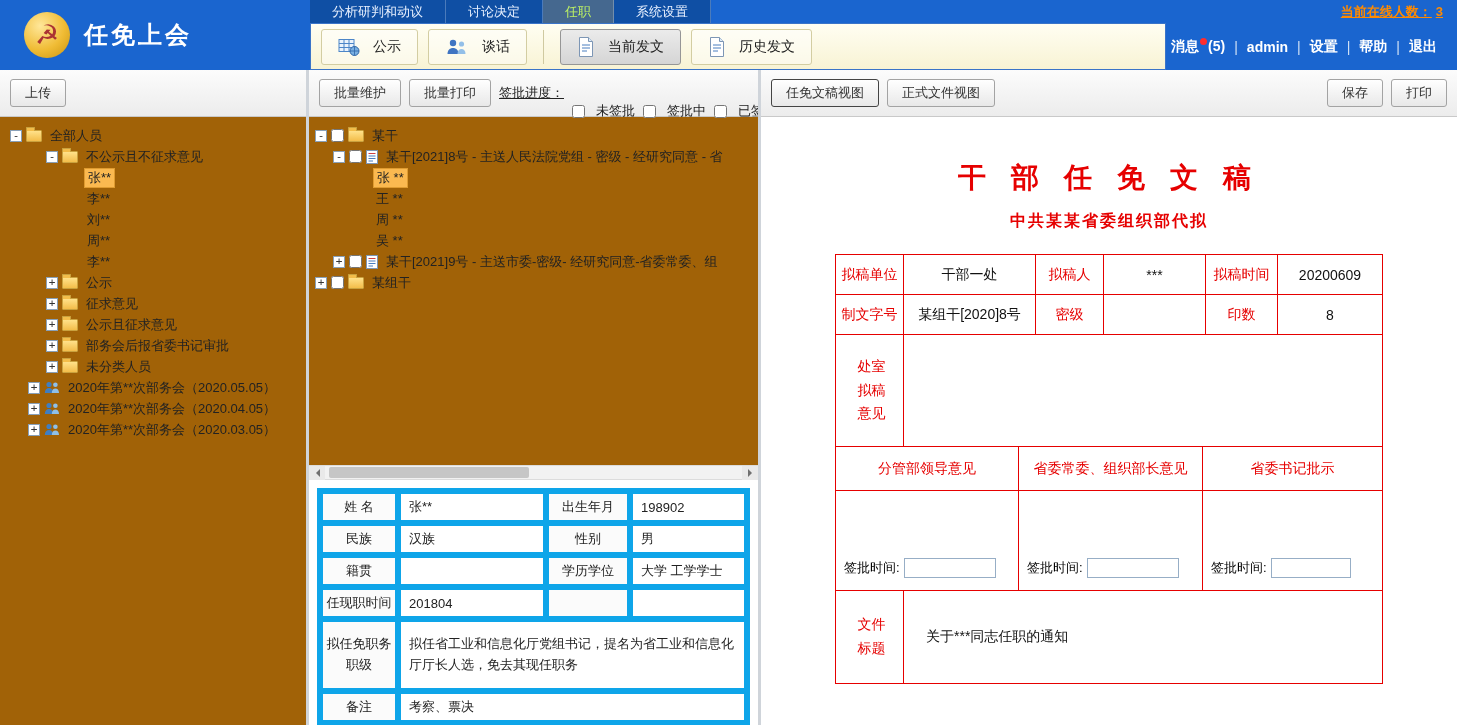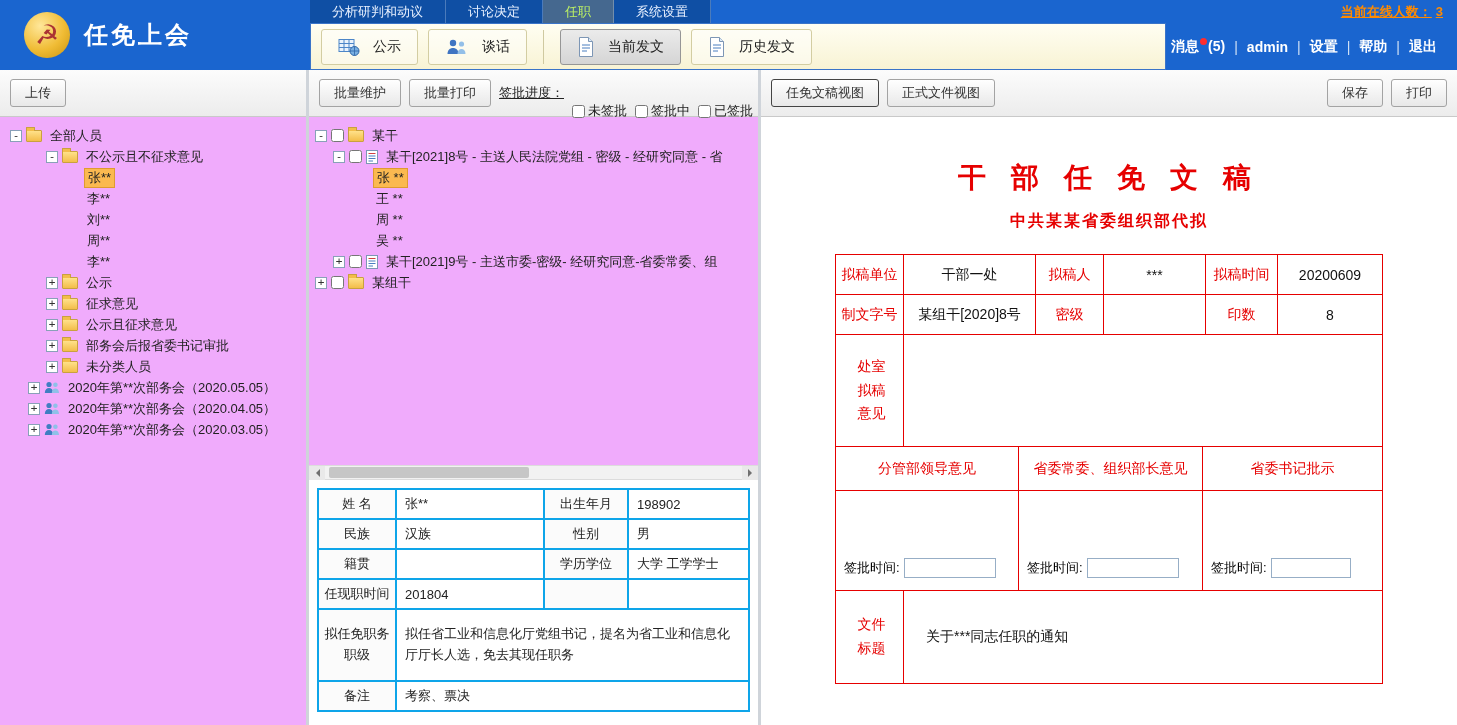--- a/index.html
+++ b/index.html
@@ -27,31 +27,31 @@
   .online{height:23px;display:flex;justify-content:flex-end;align-items:center;padding-right:14px;
           color:#ff8a00;font-weight:bold;text-decoration:underline;font-size:13px;}
   .online-num{margin-left:4px;}
   .usermenu{flex:1;display:flex;align-items:center;justify-content:flex-end;gap:9px;padding-right:20px;color:#fff;font-size:14px;font-weight:bold;}
   .um-item{cursor:pointer;white-space:nowrap;position:relative;}
   .um-sep{color:#cfe0f5;font-weight:normal;}
   .msg-dot{display:inline-block;width:7px;height:7px;border-radius:50%;background:#ff2d2d;vertical-align:top;margin:0 1px;}
 
   
   .main{flex:1;display:flex;gap:3px;background:#cfd4da;overflow:hidden;}
-  .panel{background:#f0abfc;display:flex;flex-direction:column;overflow:hidden;}
+  .panel{background:#a16207;display:flex;flex-direction:column;overflow:hidden;}
   .panel.left{width:306px;flex:none;}
   .panel.middle{width:449px;flex:none;}
   .panel.right{flex:1;}
   .ptoolbar{height:47px;flex:none;background:linear-gradient(#fcfcfc,#ececec);border-bottom:1px solid #c9c9c9;
             display:flex;align-items:center;padding:0 10px;gap:8px;}
   .btn{height:28px;padding:0 14px;border:1px solid #a3a3a3;border-radius:3px;background:linear-gradient(#ffffff,#e8e8e8);
        font-size:13px;color:#333;cursor:pointer;font-family:inherit;white-space:nowrap;}
   .btn.view-active{border:1px solid #444;}
   .spacer{flex:1;}
-  .ck{display:flex;align-items:center;gap:3px;font-size:13px;white-space:nowrap;margin-top:36px;}
+  .ck{display:flex;align-items:center;gap:11px;font-size:13px;white-space:nowrap;margin-top:36px;}
   .cb{width:13px;height:13px;margin:0;}
   .prog-label{white-space:nowrap;text-decoration:underline;}
 
   
   .tree{flex:1;overflow:hidden;padding:8px 4px;}
   .trow{display:flex;align-items:center;height:21px;white-space:nowrap;cursor:pointer;}
   .tgl{width:12px;height:12px;flex:none;border:1px solid #89a0b8;background:#fff;margin-right:4px;
        display:inline-flex;align-items:center;justify-content:center;font-size:11px;line-height:1;color:#333;
        font-family:"DejaVu Sans Mono",monospace;}
   .tgl.plus::before{content:"+";}
@@ -69,21 +69,21 @@
   
   .hscroll{height:15px;flex:none;background:#f2f2f2;border-top:1px solid #dcdcdc;border-bottom:1px solid #dcdcdc;display:flex;align-items:center;}
   .hs-btn{width:16px;height:14px;flex:none;display:flex;align-items:center;justify-content:center;background:#e9e9e9;cursor:pointer;}
   .tri-l{width:0;height:0;border:4px solid transparent;border-right-color:#707070;margin-right:3px;}
   .tri-r{width:0;height:0;border:4px solid transparent;border-left-color:#707070;margin-left:3px;}
   .hs-thumb{width:200px;height:11px;background:#c6c6c6;border-radius:2px;margin-left:4px;cursor:pointer;}
 
   
   .detail{flex:1;padding:8px;overflow:hidden;background:#fff;}
   .dtable{border-collapse:collapse;width:100%;table-layout:fixed;}
-  .dtable td{border:2px solid #0ea5e9;height:30px;padding:4px 8px;font-size:13px;vertical-align:middle;color:#222;overflow:hidden;}
+  .dtable td{border:6px solid #0ea5e9;height:30px;padding:4px 8px;font-size:13px;vertical-align:middle;color:#222;overflow:hidden;}
   .dtable td.lbl{text-align:center;background:#fbfbfb;padding:4px 2px;}
   .dtable tr.tall td{height:72px;line-height:1.6;}
 
   
   .docarea{flex:1;background:#fff;overflow:hidden;}
   .doc-title{text-align:center;color:#e60000;font-size:28px;font-weight:bold;letter-spacing:9px;
              font-family:"Liberation Serif","DejaVu Serif",serif;margin-top:42px;}
   .doc-sub{text-align:center;color:#e60000;font-size:16px;font-weight:bold;margin-top:14px;
            font-family:"Liberation Serif","DejaVu Serif",serif;letter-spacing:2px;}
   .doc-table{width:548px;margin:22px auto 0;border:1px solid #e60000;}

